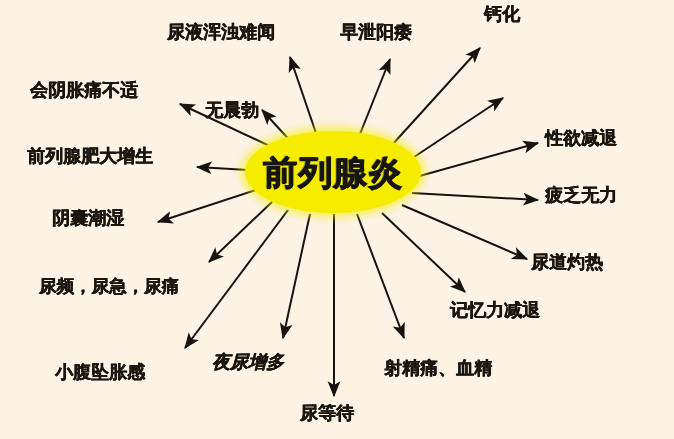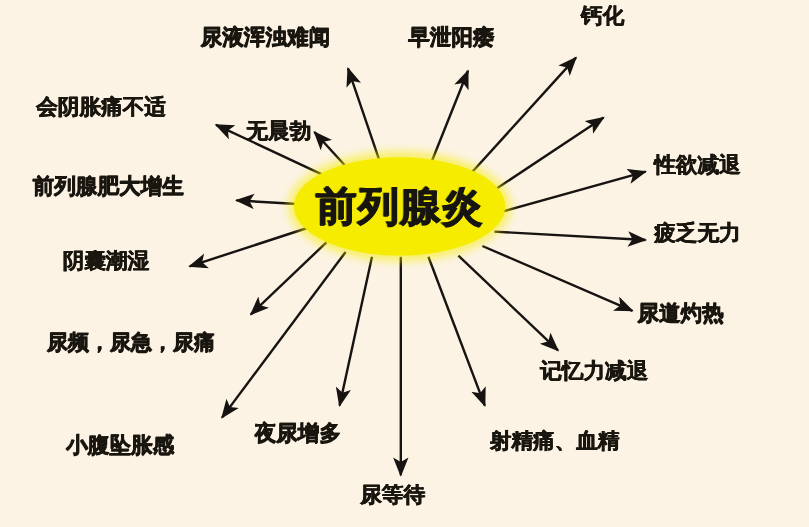--- a/index.html
+++ b/index.html
@@ -144,29 +144,29 @@
   </div>
 
   <div class="node" style="left:531px; top:252px;">
     <span>尿道灼热</span>
   </div>
 
   <div class="node" style="left:450px; top:300px;text-align:center;">
     <span>记忆力减退</span>
   </div>
 
-  <div class="node" style="left:384px; top:358px;margin-left:24px;">
+  <div class="node" style="left:384px; top:358px;">
     <span>射精痛、血精</span>
   </div>
 
   <div class="node" style="left:300px; top:403px;">
     <span>尿等待</span>
   </div>
 
-  <div class="node" style="left:212px; top:352px;">
+  <div class="node" style="left:212px; top:352px;font-style:italic;">
     <span>夜尿增多</span>
   </div>
 
   <div class="node" style="left:55px; top:362px;text-align:right;">
     <span>小腹坠胀感</span>
   </div>
 
   <div class="node sm" style="left:13px; top:277px;margin-left:26px;">
     <span>尿频，尿急，尿痛</span>
   </div>

